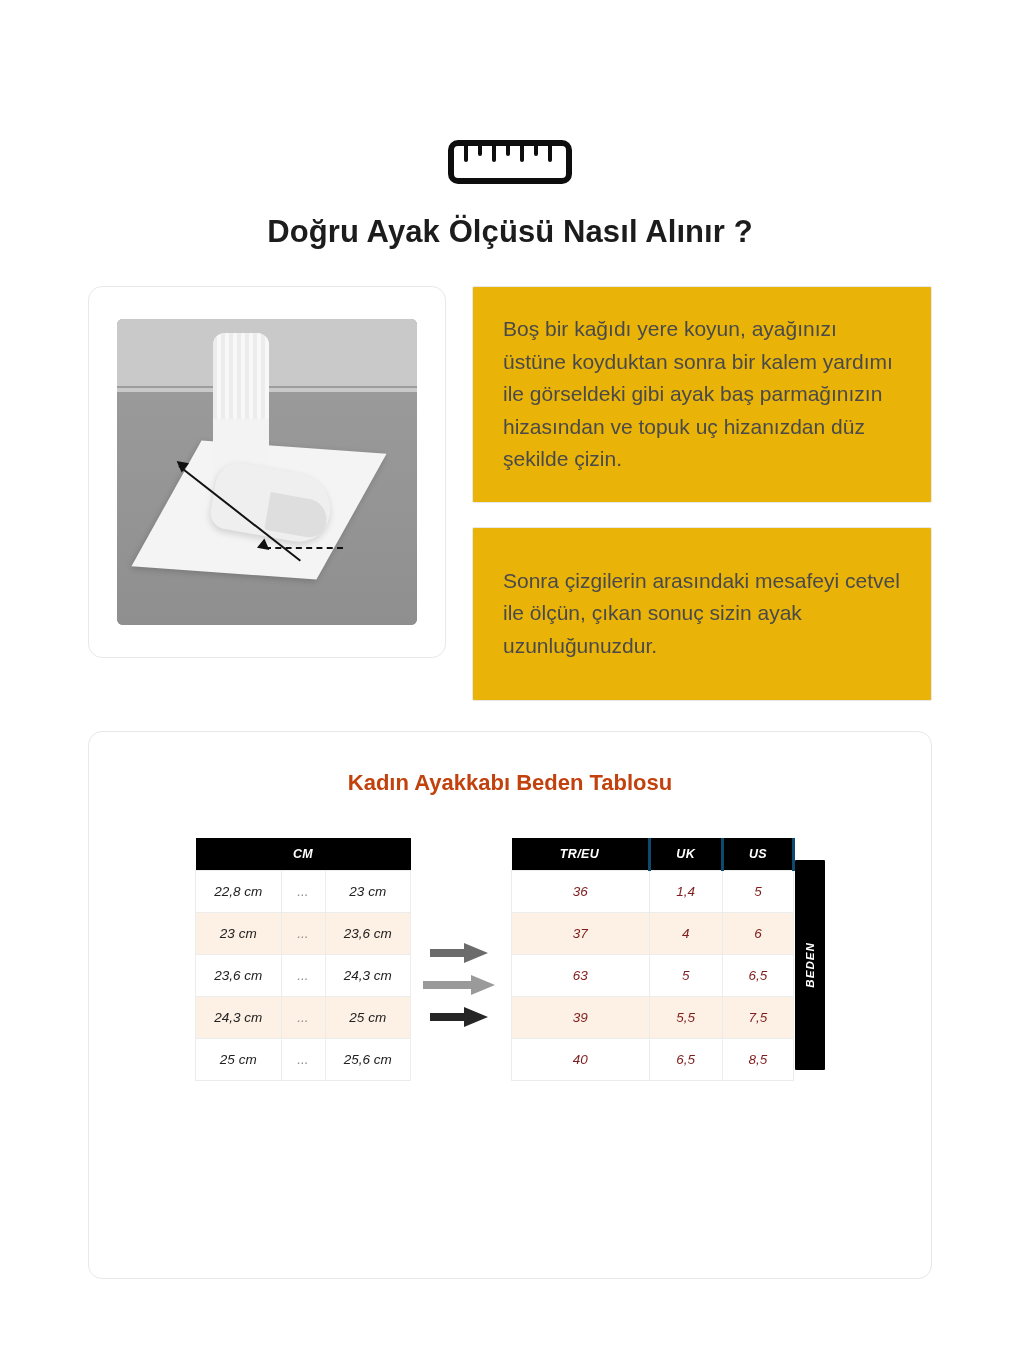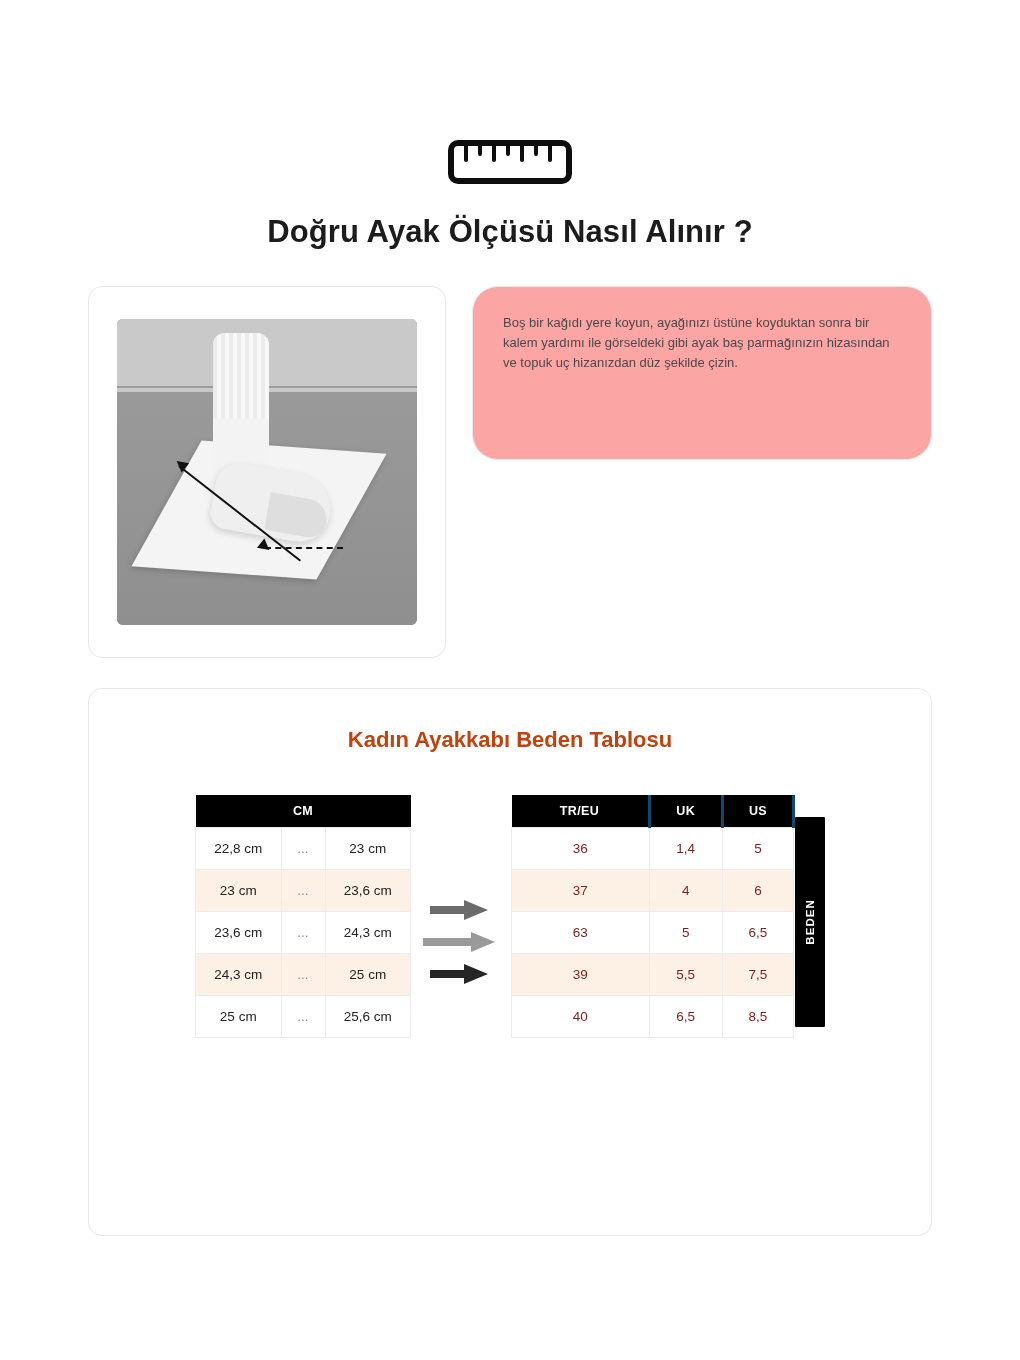--- a/index.html
+++ b/index.html
@@ -66,24 +66,24 @@
     background: #8e8e8e;
   }
   .text-col {
     display: flex;
     flex-direction: column;
     gap: 24px;
     flex: 1 1 auto;
   }
   .text-card {
     border: 1px solid #e8e8e8;
-    border-radius: 26px;
-    background: #fca5a5;
+    border-radius: 2px;
+    background: #eab308;
     padding: 26px 30px;
-    font-size: 13px;
+    font-size: 21px;
     line-height: 1.55;
     color: #4a4a4a;
   }
   .text-card.first { min-height: 174px; }
   .text-card.second { min-height: 174px; display: flex; align-items: center; }
 
   
   .floor {
     position: absolute;
     left: 0; top: 0; right: 0; bottom: 0;
@@ -183,20 +183,21 @@
     font-size: 22px;
     font-weight: bold;
     color: #c2410c;
     margin: 0 0 42px 0;
   }
   .tables-row {
     display: flex;
     justify-content: center;
     align-items: flex-start;
     gap: 0;
+    font-style: italic;
   }
   table { border-collapse: collapse; }
 
   .cm-table { width: 216px; }
   .cm-table th {
     background: #000;
     color: #fff;
     font-size: 12.5px;
     font-weight: bold;
     letter-spacing: 0.4px;
@@ -300,20 +301,21 @@
         <div class="foot-shade"></div>
         <div class="meas-line"></div>
         <div class="meas-dash"></div>
         <div class="arrow-a"></div>
         <div class="arrow-b"></div>
       </div>
     </div>
 
     <div class="text-col">
       <div class="text-card first">Boş bir kağıdı yere koyun, ayağınızı üstüne koyduktan sonra bir kalem yardımı ile görseldeki gibi ayak baş parmağınızın hizasından ve topuk uç hizanızdan düz şekilde çizin.</div>
+      <div class="text-card second">Sonra çizgilerin arasındaki mesafeyi cetvel ile ölçün, çıkan sonuç sizin ayak uzunluğunuzdur.</div>
     </div>
 
   </div>
 
   <div class="table-card">
     <h2 class="table-title">Kadın Ayakkabı Beden Tablosu</h2>
 
     <div class="tables-row">
 
       <table class="cm-table">

